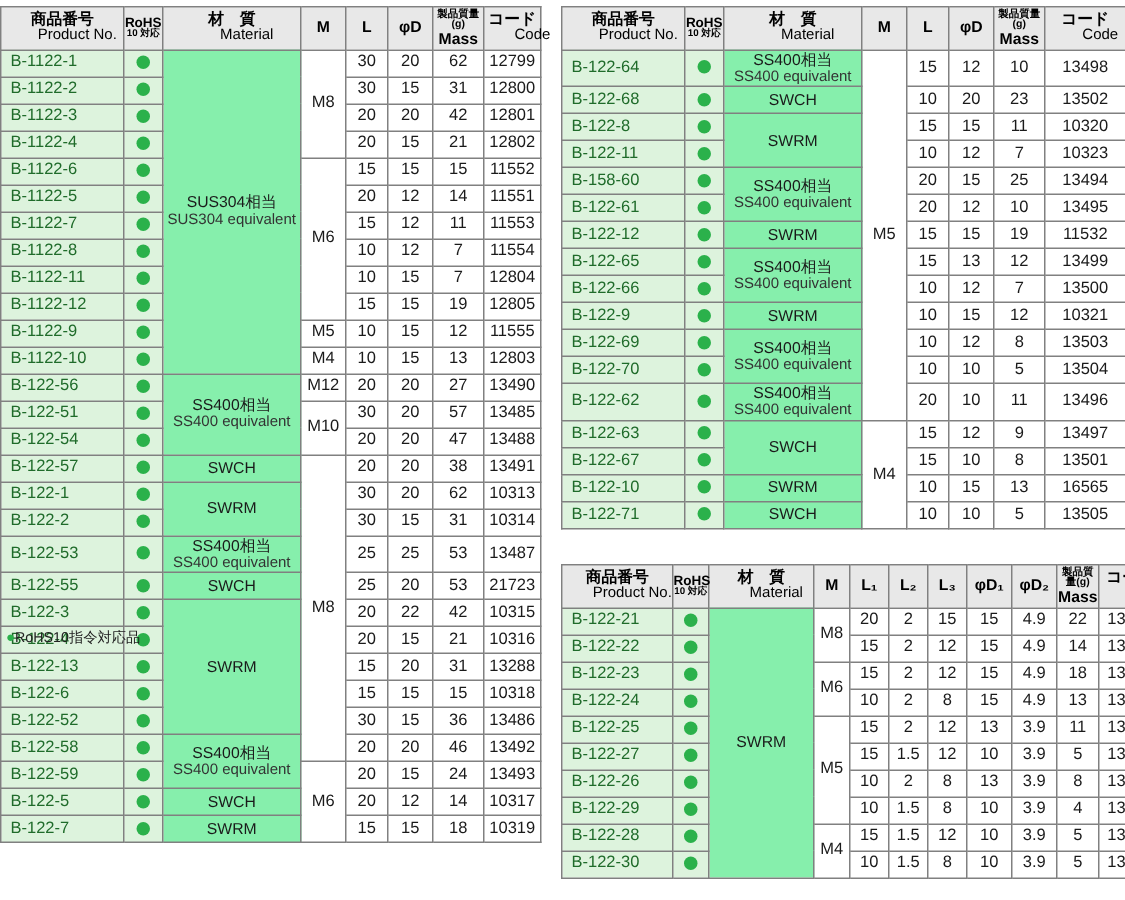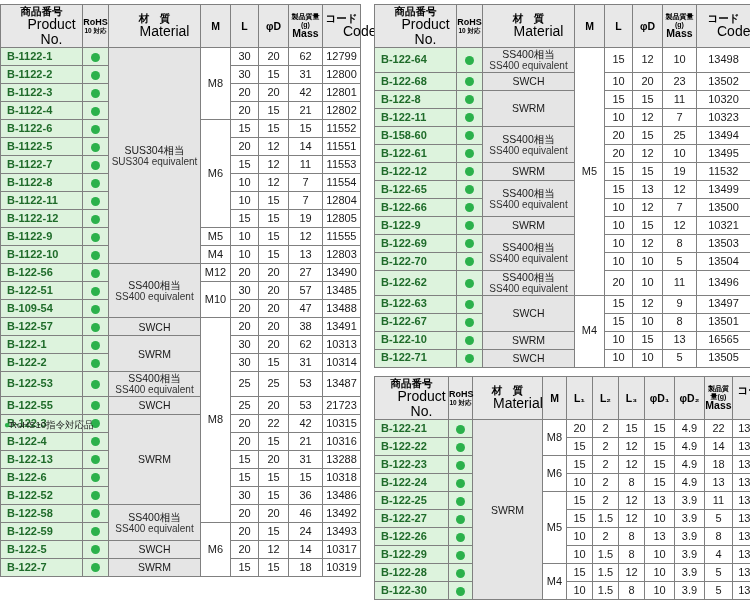--- a/index.html
+++ b/index.html
@@ -30,43 +30,43 @@
     line-height: 1.05;
   }
   .hdr td {
     background: #e8e8e8;
     font-weight: bold;
     font-size: 10.5px;
     padding: 1px 0;
     color: #000;
   }
   .hdr .jp { font-size: 10.5px; display:block; }
-  .hdr .en { font-size: 14px; display:block; font-weight: normal; padding-left: 20px; }
+  .hdr .en { font-size: 10px; display:block; font-weight: normal; padding-left: 20px; }
   .hdr .mass-jp { font-size: 7px; display:block; }
   .pn-cell {
     background: #ddf3dd;
     color: #1f6b2a;
     font-size: 11px;
     text-align: left;
     padding-left: 6px;
-    font-weight: bold;
+    font-weight: normal;
   }
   .rohs-cell {
     background: #ddf3dd;
     width: 26px;
   }
   .rohs-dot {
     display: inline-block;
     width: 9px; height: 9px;
     border-radius: 50%;
     background: #2bb14b;
     vertical-align: middle;
   }
   .mat-cell {
-    background: #e5e5e5;
+    background: #86efac;
     font-size: 10.5px;
     line-height: 1.15;
   }
   .mat-cell .jp { display:block; font-size: 10.5px; }
   .mat-cell .en { display:block; font-size: 10px; color:#333; }
   .rohs-hdr {
     background: #e8e8e8;
     font-size: 7px;
     line-height: 1.05;
     padding: 1px;
@@ -246,21 +246,21 @@
         <tr>
           <td class="pn-cell">B-122-51</td>
           <td class="rohs-cell"><span class="rohs-dot"></span></td>
           <td rowspan="2">M10</td>
           <td>30</td>
           <td>20</td>
           <td>57</td>
           <td>13485</td>
         </tr>
         <tr>
-          <td class="pn-cell">B-109-54</td>
+          <td class="pn-cell">B-122-54</td>
           <td class="rohs-cell"><span class="rohs-dot"></span></td>
           <td>20</td>
           <td>20</td>
           <td>47</td>
           <td>13488</td>
         </tr>
         <tr>
           <td class="pn-cell">B-122-57</td>
           <td class="rohs-cell"><span class="rohs-dot"></span></td>
           <td class="mat-cell" rowspan="1">

